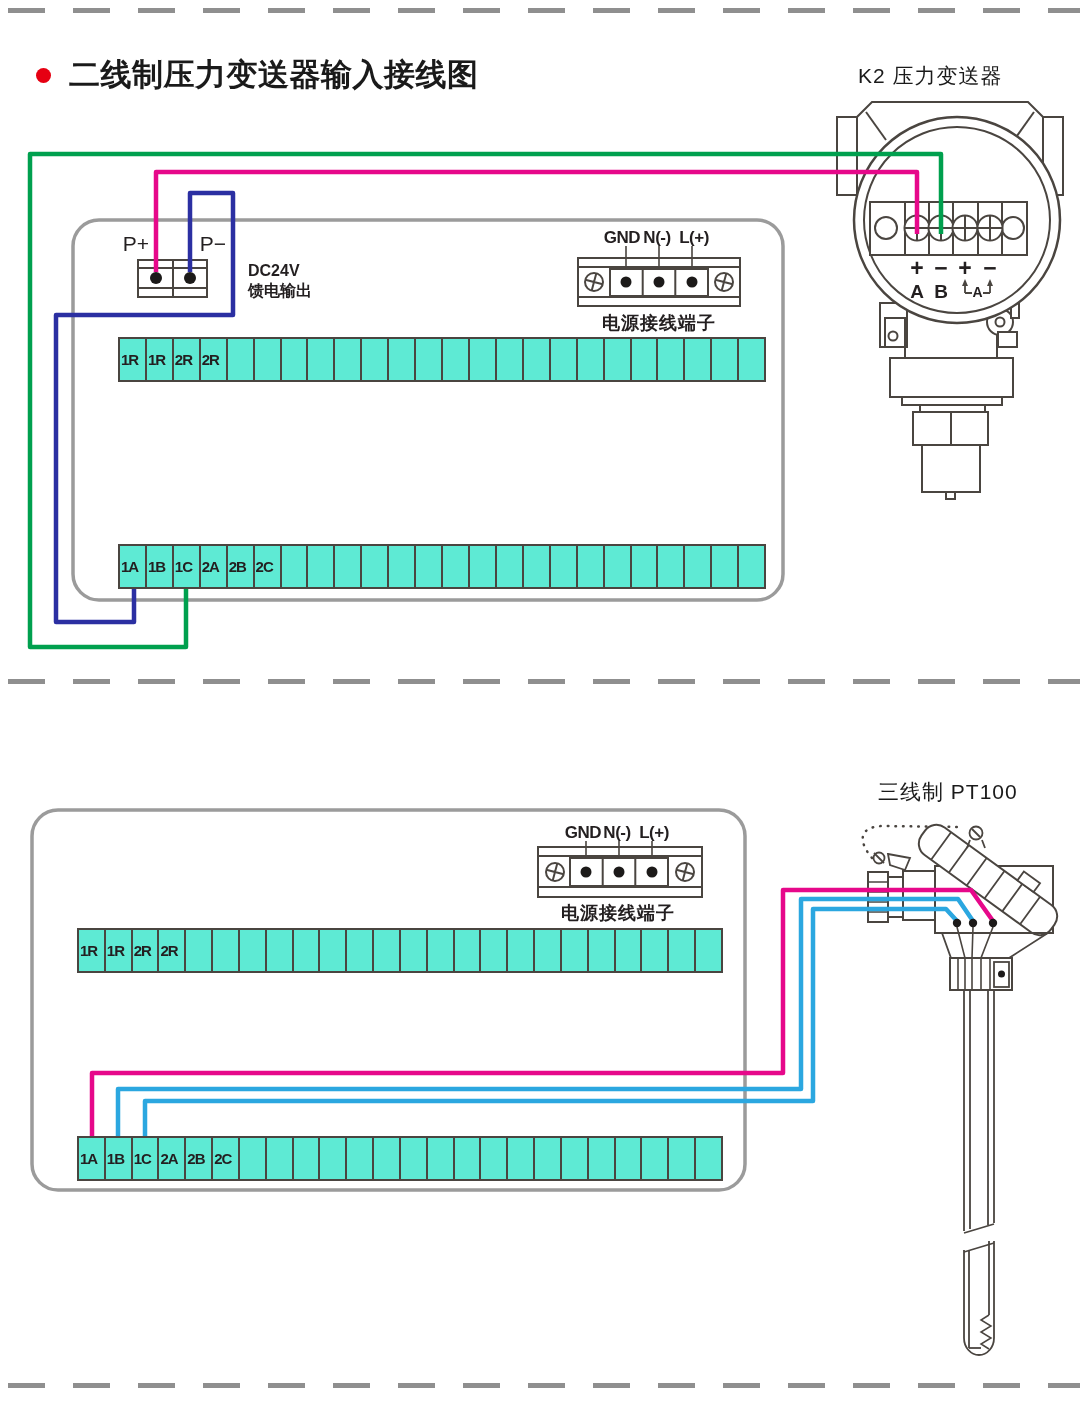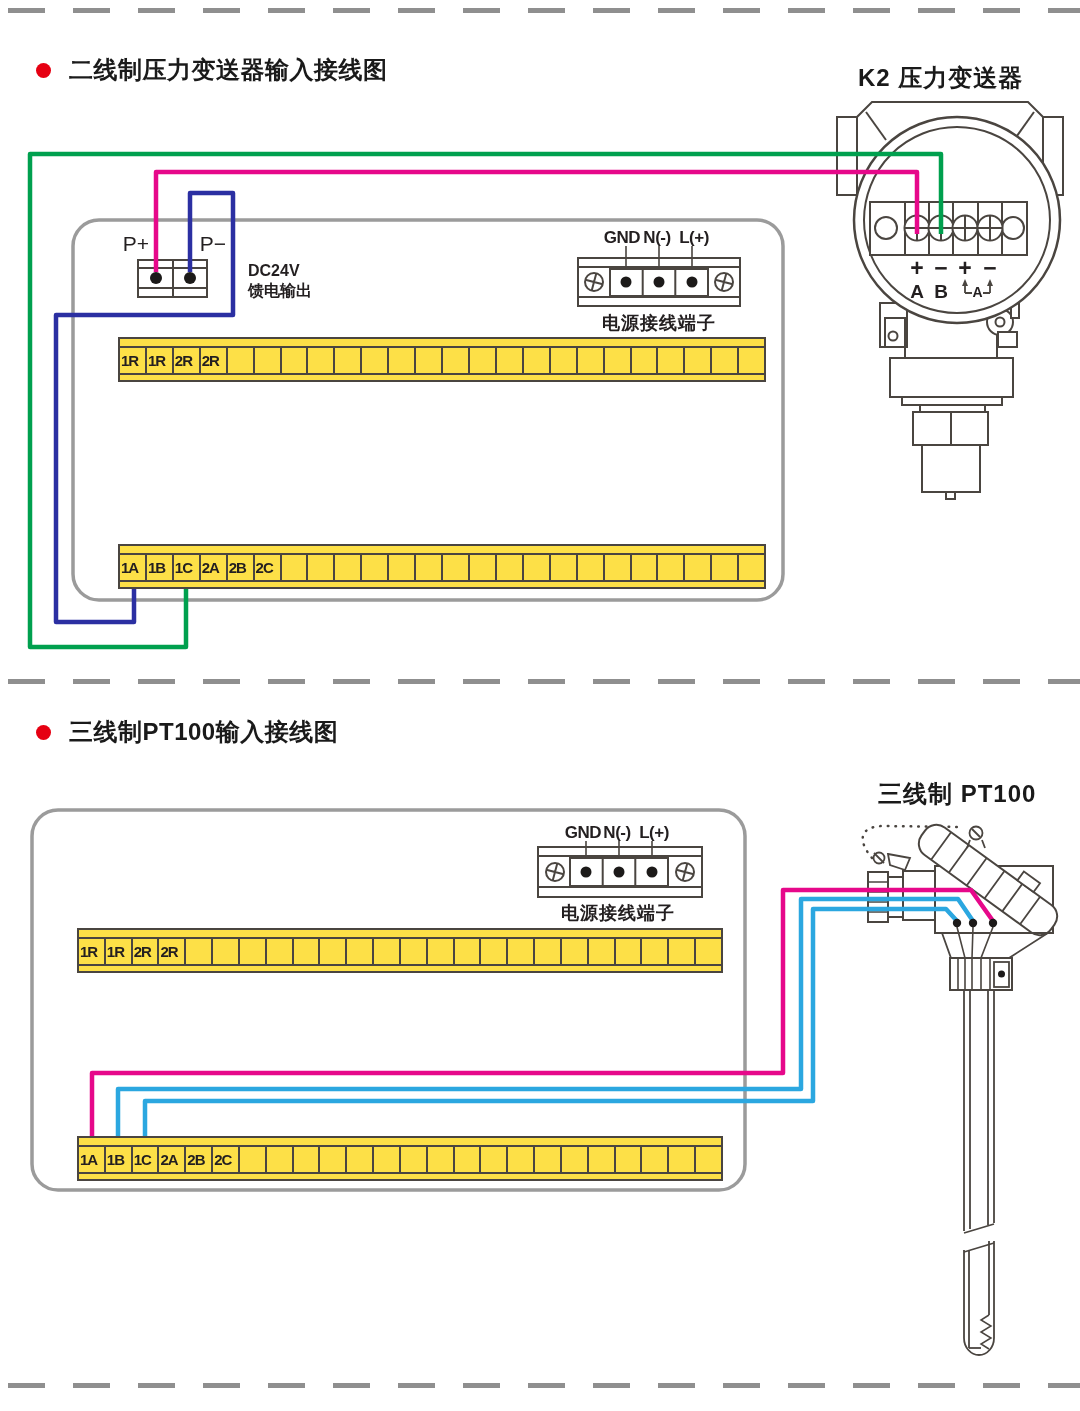--- a/index.html
+++ b/index.html
@@ -6,26 +6,26 @@
   .page{
     position:relative;width:1080px;height:1411px;background:#ffffff;overflow:hidden;
     font-family:"Liberation Sans","DejaVu Sans",sans-serif;color:#1a1a1a;
   }
   .dash{
     position:absolute;left:8px;right:0;height:5px;
     background:repeating-linear-gradient(90deg,#8f8f8f 0,#8f8f8f 37px,transparent 37px,transparent 65px);
   }
   .title-row{position:absolute;display:flex;align-items:center;gap:18px;}
   .bullet{width:15px;height:15px;border-radius:50%;background:#e60012;flex:0 0 auto;}
-  .sec-title{font-size:24px;font-weight:600;letter-spacing:.5px;white-space:nowrap;}
-  .device-label{position:absolute;font-size:24px;font-weight:700;letter-spacing:1px;white-space:nowrap;}
+  .sec-title{font-size:31px;font-weight:600;letter-spacing:.5px;white-space:nowrap;}
+  .device-label{position:absolute;font-size:21px;font-weight:400;letter-spacing:1px;white-space:nowrap;}
   
   .strip{
-    position:absolute;box-sizing:border-box;border:2px solid #4a4540;background:#fde047;
-    display:flex;flex-direction:column;
+    position:absolute;box-sizing:border-box;border:2px solid #4a4540;background:#5eead4;
+    display:flex;
   }
   .strip .band-top{height:7px;border-bottom:2px solid #4a4540;}
   .strip .band-bottom{height:5px;border-top:2px solid #4a4540;}
   .strip .cells{flex:1;display:flex;}
   .strip .cell{
     flex:1;border-right:2px solid #4a4540;display:flex;align-items:center;
     padding-left:1px;font-size:15px;font-weight:700;letter-spacing:-1px;color:#231f20;
     overflow:hidden;
   }
   .strip .cell:last-child{border-right:0;}
@@ -226,24 +226,20 @@
       <circle cx="993" cy="923" r="4.2" fill="#1c1a19"></circle>
     </g>
   </svg>
 
   <div class="title-row" style="left:36px;top:54px">
     <span class="bullet"></span>
     <span class="sec-title">二线制压力变送器输入接线图</span>
   </div>
   <div class="device-label" style="left:858px;top:62px">K2  压力变送器</div>
 
-  <div class="title-row" style="left:36px;top:716px">
-    <span class="bullet"></span>
-    <span class="sec-title">三线制PT100输入接线图</span>
-  </div>
   <div class="device-label" style="left:878px;top:778px">三线制  PT100</div>
 
   <div class="strip" style="left:118px;top:337px;width:648px;height:45px">
     <div class="band-top"></div>
     <div class="cells">
         <div class="cell">1R</div>
         <div class="cell">1R</div>
         <div class="cell">2R</div>
         <div class="cell">2R</div>
         <div class="cell"></div>

